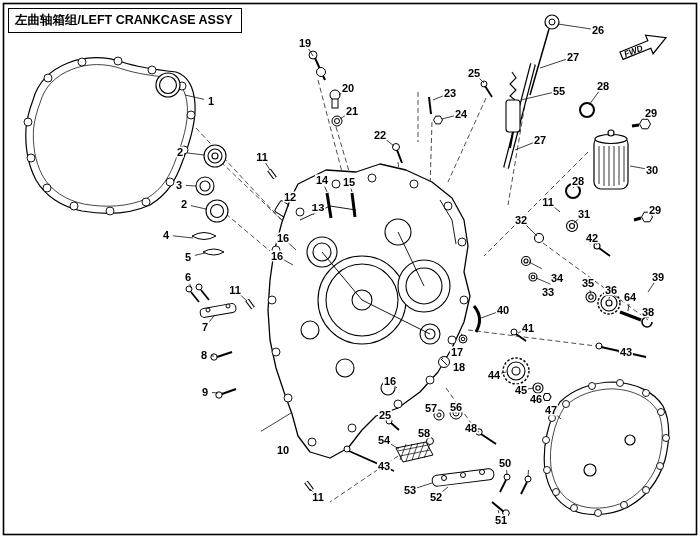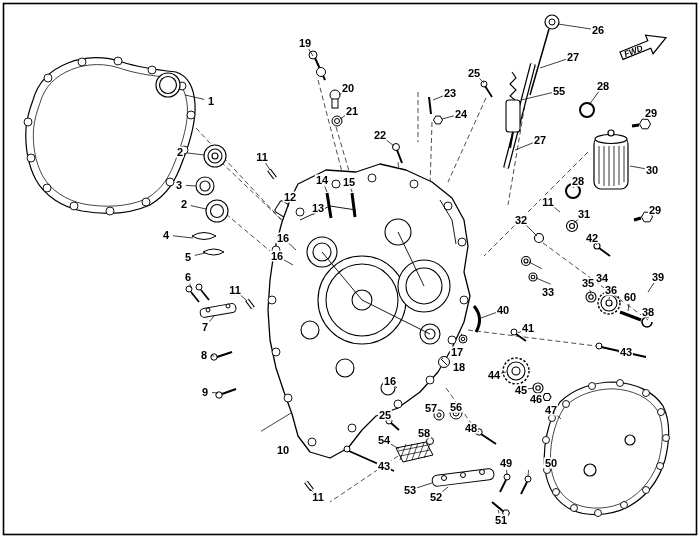--- a/index.html
+++ b/index.html
@@ -383,20 +383,23 @@
         <line x1="377.5" y1="463.3" x2="372" y2="461" stroke="#000000" stroke-width="0.75"></line>
         <line x1="506.6" y1="470.0" x2="507" y2="475" stroke="#000000" stroke-width="0.75"></line>
         <line x1="528.5" y1="470.0" x2="528" y2="477" stroke="#000000" stroke-width="0.75"></line>
         <line x1="416.7" y1="487.9" x2="432" y2="483" stroke="#000000" stroke-width="0.75"></line>
         <line x1="441.4" y1="492.5" x2="448" y2="487" stroke="#000000" stroke-width="0.75"></line>
         <line x1="499.0" y1="513.3" x2="498" y2="510" stroke="#000000" stroke-width="0.75"></line>
         <line x1="313.1" y1="492.1" x2="310" y2="489" stroke="#000000" stroke-width="0.75"></line>
       </g>
   </svg>
 
+  <div class="title-box">
+    <span>左曲轴箱组/LEFT CRANKCASE ASSY</span>
+  </div>
 
   <div id="labels" class="labels">
       <div class="part-label" style="left: 211px; top: 101px;">1</div>
       <div class="part-label" style="left: 305px; top: 43px;">19</div>
       <div class="part-label" style="left: 598px; top: 30px;">26</div>
       <div class="part-label" style="left: 573px; top: 57px;">27</div>
       <div class="part-label" style="left: 348px; top: 88px;">20</div>
       <div class="part-label" style="left: 352px; top: 111px;">21</div>
       <div class="part-label" style="left: 474px; top: 73px;">25</div>
       <div class="part-label" style="left: 450px; top: 93px;">23</div>
@@ -408,38 +411,38 @@
       <div class="part-label" style="left: 262px; top: 157px;">11</div>
       <div class="part-label" style="left: 380px; top: 135px;">22</div>
       <div class="part-label" style="left: 540px; top: 140px;">27</div>
       <div class="part-label" style="left: 179px; top: 185px;">3</div>
       <div class="part-label" style="left: 184px; top: 204px;">2</div>
       <div class="part-label" style="left: 322px; top: 180px;">14</div>
       <div class="part-label" style="left: 349px; top: 182px;">15</div>
       <div class="part-label" style="left: 578px; top: 181px;">28</div>
       <div class="part-label" style="left: 652px; top: 170px;">30</div>
       <div class="part-label" style="left: 290px; top: 197px;">12</div>
-      <div class="part-label" style="left: 318px; top: 208px;">13</div>
+      <div class="part-label" style="left: 318px; top: 208px; font-family: Liberation Mono, monospace;">13</div>
       <div class="part-label" style="left: 548px; top: 202px;">11</div>
       <div class="part-label" style="left: 584px; top: 214px;">31</div>
       <div class="part-label" style="left: 655px; top: 210px;">29</div>
       <div class="part-label" style="left: 166px; top: 235px;">4</div>
       <div class="part-label" style="left: 283px; top: 238px;">16</div>
       <div class="part-label" style="left: 521px; top: 220px;">32</div>
       <div class="part-label" style="left: 592px; top: 238px;">42</div>
       <div class="part-label" style="left: 188px; top: 257px;">5</div>
       <div class="part-label" style="left: 277px; top: 256px;">16</div>
       <div class="part-label" style="left: 548px; top: 272px; margin-top: 20px;">33</div>
       <div class="part-label" style="left: 188px; top: 277px;">6</div>
-      <div class="part-label" style="left: 557px; top: 278px; margin-left: 45px;">34</div>
+      <div class="part-label" style="left: 557px; top: 278px;">34</div>
       <div class="part-label" style="left: 658px; top: 277px;">39</div>
       <div class="part-label" style="left: 235px; top: 290px;">11</div>
       <div class="part-label" style="left: 588px; top: 283px;">35</div>
       <div class="part-label" style="left: 611px; top: 290px;">36</div>
-      <div class="part-label" style="left: 630px; top: 297px;">60</div>
+      <div class="part-label" style="left: 630px; top: 297px;">64</div>
       <div class="part-label" style="left: 648px; top: 312px;">38</div>
       <div class="part-label" style="left: 503px; top: 310px;">40</div>
       <div class="part-label" style="left: 205px; top: 327px;">7</div>
       <div class="part-label" style="left: 459px; top: 327px; margin-top: 40px;">18</div>
       <div class="part-label" style="left: 528px; top: 328px;">41</div>
       <div class="part-label" style="left: 204px; top: 355px;">8</div>
       <div class="part-label" style="left: 437px; top: 352px; margin-left: 20px;">17</div>
       <div class="part-label" style="left: 626px; top: 352px;">43</div>
       <div class="part-label" style="left: 494px; top: 375px;">44</div>
       <div class="part-label" style="left: 205px; top: 392px;">9</div>
@@ -449,19 +452,19 @@
       <div class="part-label" style="left: 385px; top: 415px;">25</div>
       <div class="part-label" style="left: 431px; top: 408px;">57</div>
       <div class="part-label" style="left: 456px; top: 407px;">56</div>
       <div class="part-label" style="left: 551px; top: 410px;">47</div>
       <div class="part-label" style="left: 255px; top: 450px; margin-left: 28px;">10</div>
       <div class="part-label" style="left: 384px; top: 440px;">54</div>
       <div class="part-label" style="left: 424px; top: 433px;">58</div>
       <div class="part-label" style="left: 471px; top: 428px;">48</div>
       <div class="part-label" style="left: 384px; top: 466px;">43</div>
       <div class="part-label" style="left: 506px; top: 463px;">49</div>
-      <div class="part-label" style="left: 551px; top: 463px;">50</div>
+      <div class="part-label" style="left: 505px; top: 463px;">50</div>
       <div class="part-label" style="left: 410px; top: 490px;">53</div>
       <div class="part-label" style="left: 436px; top: 497px;">52</div>
       <div class="part-label" style="left: 501px; top: 520px;">51</div>
       <div class="part-label" style="left: 318px; top: 497px;">11</div>
     </div>
 </div>
 
 </body></html>

